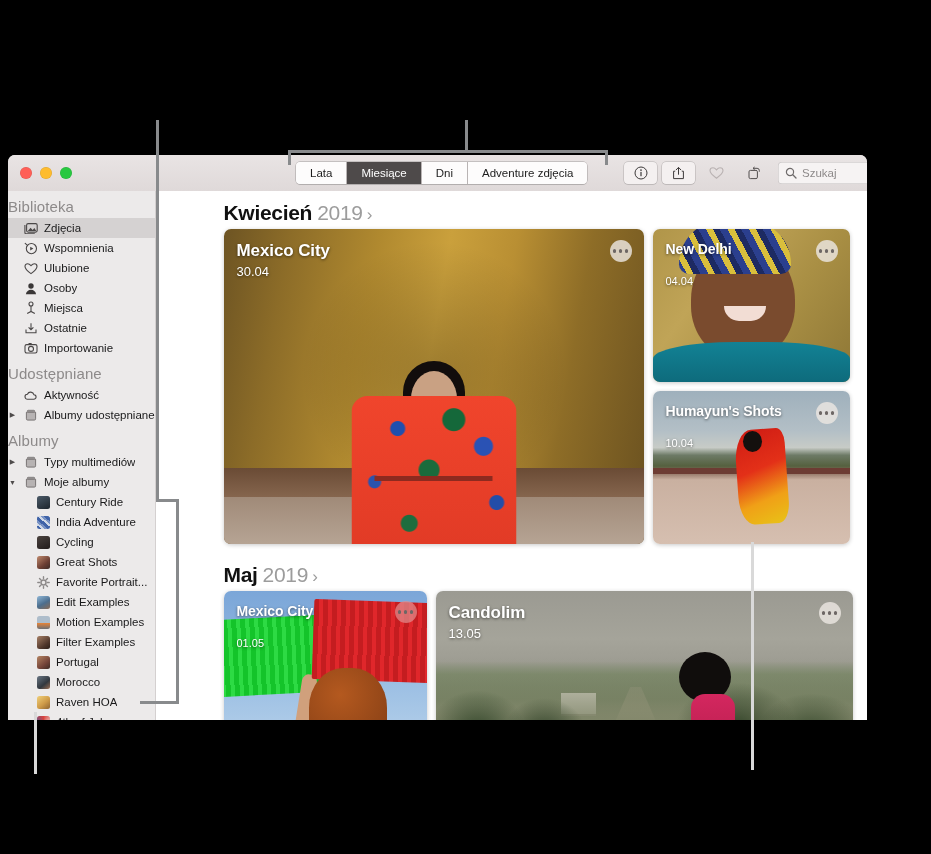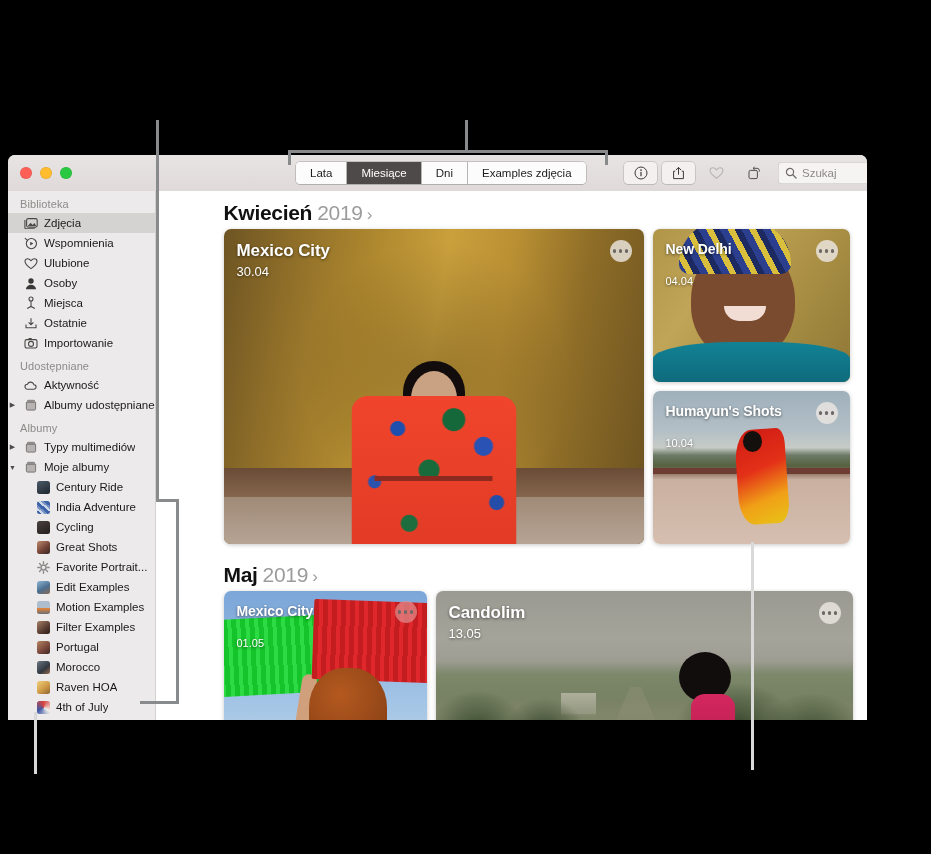--- a/index.html
+++ b/index.html
@@ -50,21 +50,21 @@
   #searchfield{position:absolute;left:770px;top:7px;width:160px;height:22px;
                background:#f6f3f3;border-radius:4px;display:flex;align-items:center;
                padding-left:7px;gap:5px;
                box-shadow:inset 0 0 0 .5px rgba(0,0,0,.22);}
   #searchfield .ph{font-size:11.5px;color:#8e8a8a;}
 
   
   #sidebar{position:absolute;left:0;top:36px;width:147px;height:529px;
            background:#eceaea;border-right:.5px solid #d4d0d0;
            font-size:11.5px;color:#19191a;overflow:hidden;}
-  .sb-head{padding:7px 0 3px 12px;font-size:11px;color:#8d8a8a;letter-spacing:.1px;}
+  .sb-head{padding:7px 0 3px 0;font-size:15px;color:#8d8a8a;letter-spacing:.1px;}
   .sb-row{height:20px;display:flex;align-items:center;gap:6px;}
   .sb-row.sel{background:#d5d2d2;}
   .sb-row .tw{width:9px;display:flex;align-items:center;justify-content:center;
               font-size:7px;color:#4e4b4b;flex:0 0 9px;}
   .sb-row .ic{width:15px;height:15px;flex:0 0 15px;display:flex;align-items:center;justify-content:center;}
   .sb-row .lb{white-space:nowrap;overflow:hidden;text-overflow:ellipsis;}
   .sb-row.indent{padding-left:29px;}
   .thumb{width:13px;height:13px;border-radius:2.5px;flex:0 0 13px;}
 
   
@@ -197,21 +197,21 @@
     <div id="traffic">
       <span class="tl r"></span>
       <span class="tl y"></span>
       <span class="tl g"></span>
     </div>
 
     <div id="segmented">
       <div class="seg">Lata</div>
       <div class="seg on">Miesiące</div>
       <div class="seg">Dni</div>
-      <div class="seg">Examples zdjęcia</div>
+      <div class="seg">Adventure zdjęcia</div>
     </div>
 
     <div class="tbtn" id="btn-info">
       <svg width="14" height="14" viewBox="0 0 14 14">
         <circle cx="7" cy="7" r="6" fill="none" stroke="#3d3a3a" stroke-width="1"></circle>
         <circle cx="7" cy="4.1" r=".85" fill="#3d3a3a"></circle>
         <rect x="6.4" y="5.9" width="1.2" height="4.3" fill="#3d3a3a"></rect>
       </svg>
     </div>
     <div class="tbtn" id="btn-share">

